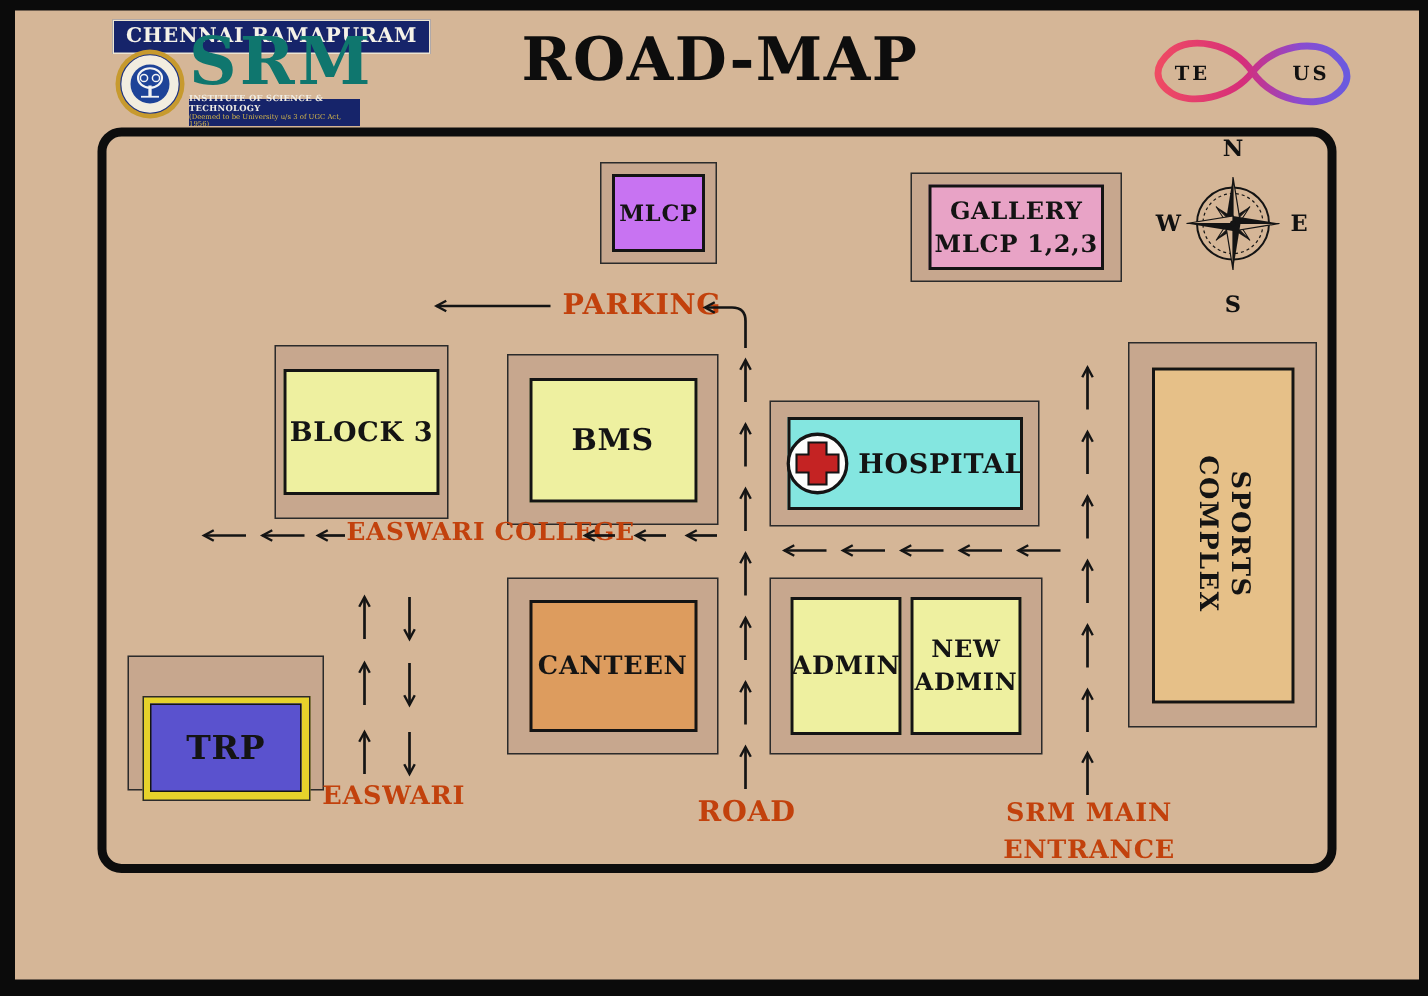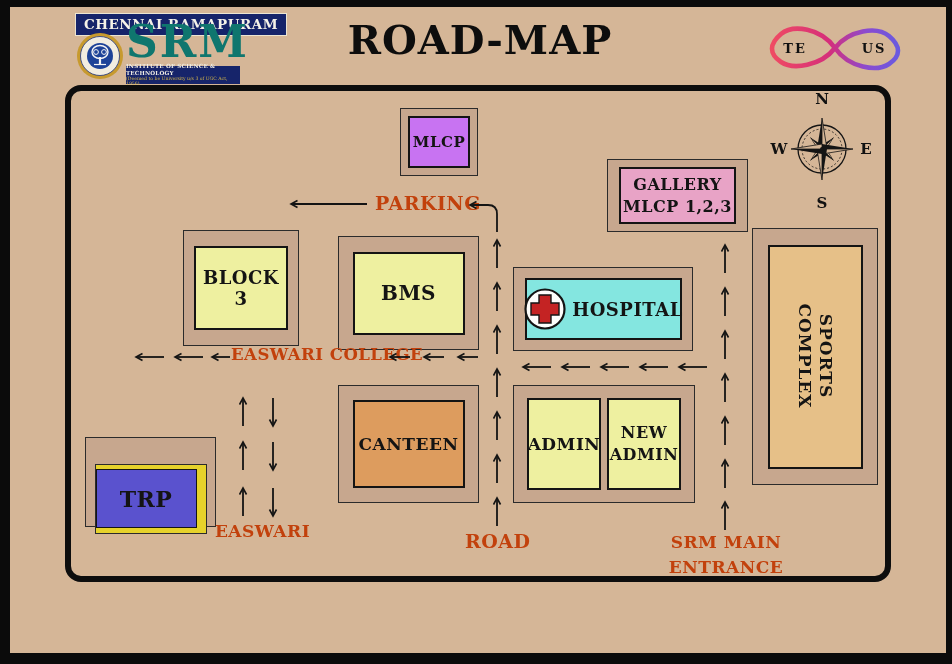--- a/index.html
+++ b/index.html
@@ -99,29 +99,29 @@
     <path d="M-31,0 L0,-5 L0,0 Z" fill="#d5b697" stroke="#141414" stroke-width="0.8"></path>
       <path d="M-31,0 L0,5 L0,0 Z" fill="#141414"></path>
     <circle r="2" fill="#141414"></circle>
   </g>
 </svg>
 
 <div class="abs pad" style="left:400px;top:108px;width:78px;height:68px;">
   <div class="bld" style="width:62px;height:52px;background:#c873f2;font-size:15px;">MLCP</div>
 </div>
 
-<div class="abs pad" style="left:607px;top:115px;width:141px;height:73px;margin-top:44px;">
+<div class="abs pad" style="left:607px;top:115px;width:141px;height:73px;">
   <div class="bld" style="width:117px;height:57px;background:#e8a3c6;font-size:16px;line-height:1.35;">
     <div>GALLERY</div>
     <div>MLCP 1,2,3</div>
   </div>
 </div>
 
 <div class="abs pad" style="left:183px;top:230px;width:116px;height:116px;">
-  <div class="bld" style="width:94px;height:84px;background:#eef0a0;font-size:18px;">BLOCK 3</div>
+  <div class="bld" style="width:104px;height:84px;background:#eef0a0;font-size:18px;">BLOCK 3</div>
 </div>
 
 <div class="abs pad" style="left:338px;top:236px;width:141px;height:114px;">
   <div class="bld" style="width:112px;height:83px;background:#eef0a0;font-size:20px;">BMS</div>
 </div>
 
 <div class="abs pad" style="left:513px;top:267px;width:180px;height:84px;">
   <div class="bld" style="width:157px;height:62px;background:#84e6e0;font-size:18px;">
     <div class="hosp-row">
       <svg width="44" height="44" viewBox="0 0 44 44">
@@ -150,21 +150,21 @@
 <div class="abs pad" style="left:513px;top:385px;width:182px;height:118px;gap:6px;">
   <div class="bld" style="width:74px;height:92px;background:#eef0a0;font-size:17px;">ADMIN</div>
   <div class="bld" style="width:74px;height:92px;background:#eef0a0;font-size:16px;line-height:1.4;">
     <div>NEW</div>
     <div>ADMIN</div>
   </div>
 </div>
 
 <div class="abs pad" style="left:85px;top:437px;width:131px;height:90px;">
   <div style="width:112px;height:70px;background:#e6d22b;border:1.5px solid #2b2b2b;box-sizing:border-box;
-              display:flex;align-items:center;margin-top:33px;">
+              display:flex;align-items:center;justify-content:center;margin-top:33px;">
     <div class="bld" style="width:101px;height:59px;background:#5a52ce;font-size:22px;border-width:1.5px;">TRP</div>
   </div>
 </div>
 
 <div class="abs maplabel" style="left:375px;top:192px;font-size:19px;">PARKING</div>
 
 <div class="abs maplabel" style="left:231px;top:345px;font-size:16.5px;">EASWARI COLLEGE</div>
 
 <div class="abs maplabel" style="left:150px;top:518px;width:225px;text-align:center;font-size:17px;line-height:1.55;">
   <div>EASWARI</div>

